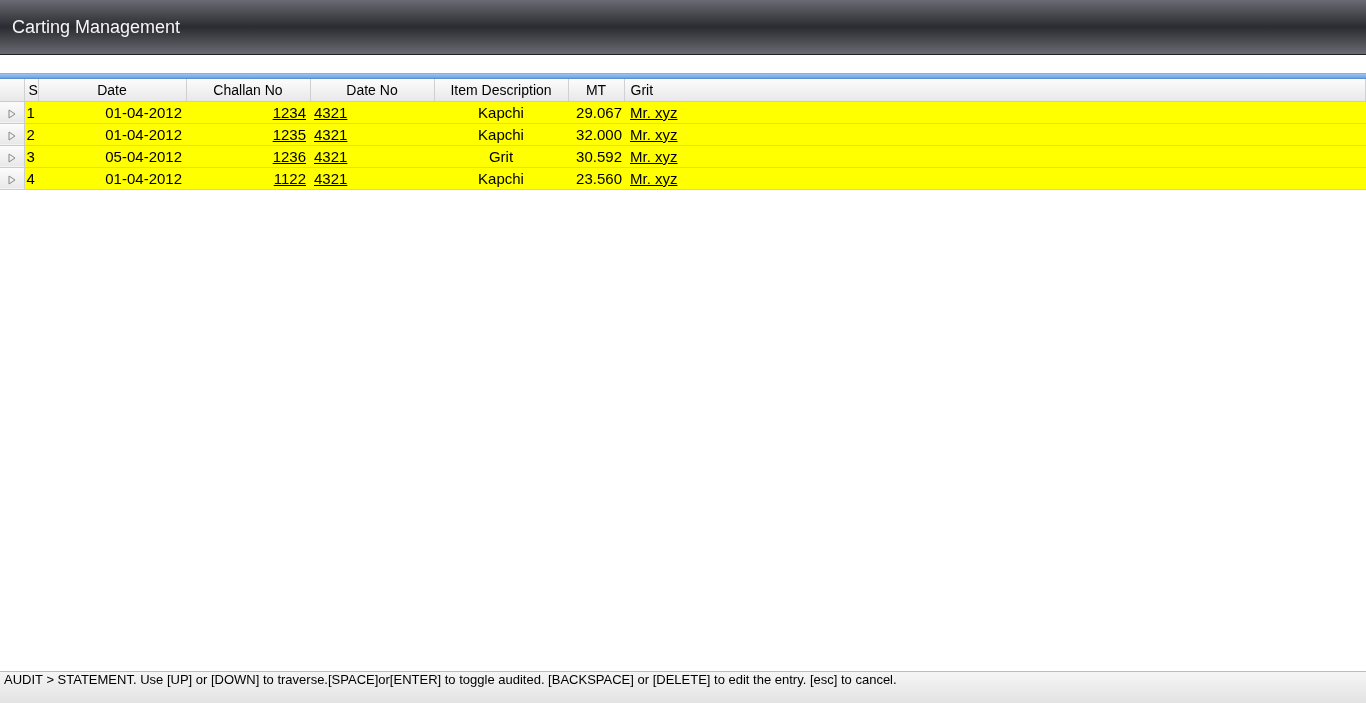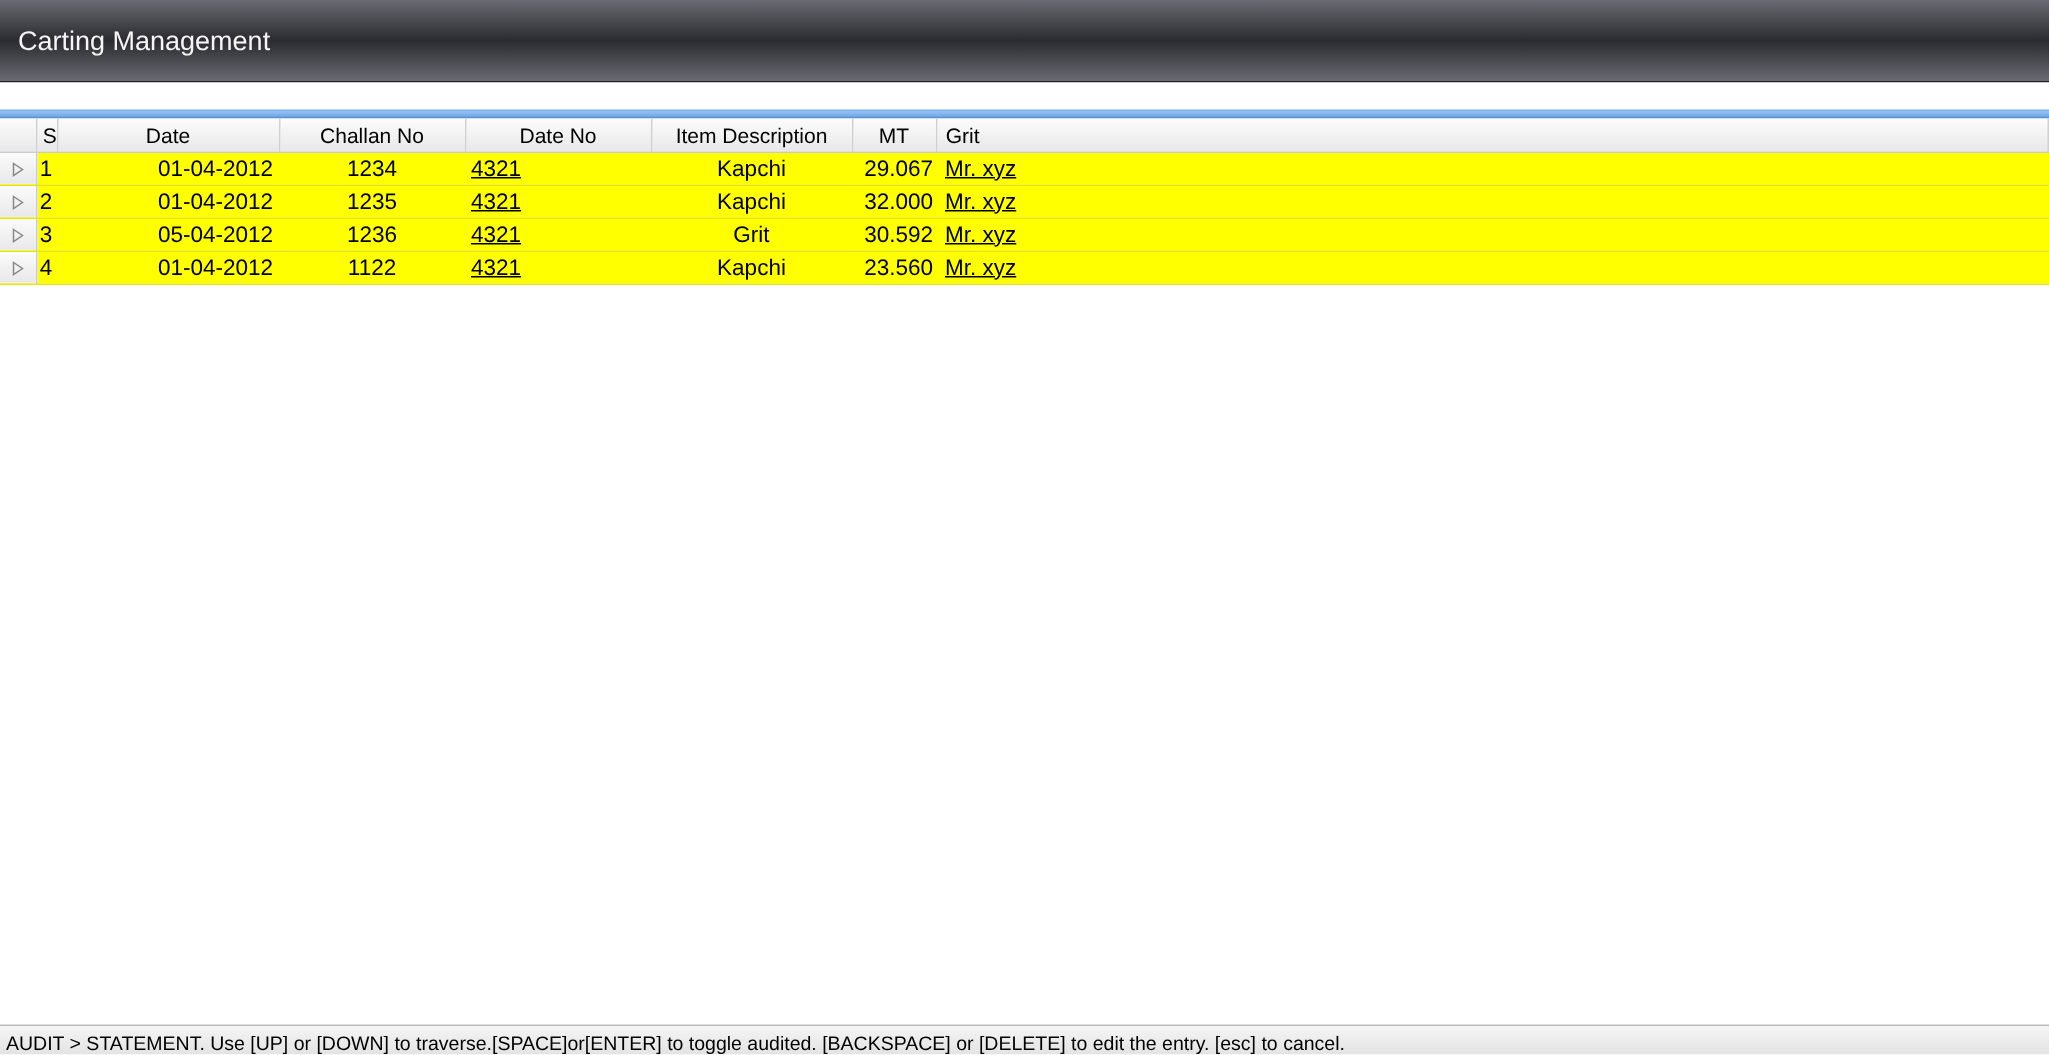--- a/index.html
+++ b/index.html
@@ -88,32 +88,32 @@
       background: linear-gradient(to bottom, #fcfcfc 0%, #e8e8ea 100%);
       border-right: 1px solid #cacacf;
       text-align: center;
       padding: 0;
     }
     .row-indicator svg {
       vertical-align: middle;
     }
     .col-sr { width: 24px; }
     .col-date { width: 148px; text-align: right; }
-    .col-challan { width: 124px; text-align: center; }
+    .col-challan { width: 124px; text-align: right; text-decoration: underline; }
     .col-truck { width: 124px; text-align: left; text-decoration: underline; }
     .col-item { width: 134px; text-align: center; }
     .col-mt { width: 56px; text-align: right; padding-right: 2px; }
     .col-party { text-align: left; padding-left: 6px; text-decoration: underline; }
     td.col-sr { text-align: left; padding-left: 2px; }
     .status-bar {
       background: linear-gradient(to bottom, #f5f5f5 0%, #e3e3e3 100%);
       border-top: 1px solid #bcbcbc;
-      height: 20px;
+      height: 32px;
       display: flex;
-      align-items: flex-end;
+      align-items: flex-start;
       padding-left: 4px;
       font-size: 13px;
       color: #000;
     }
   </style>
 </head>
 <body>
 
 <div class="header">
   <div class="header-title">Carting Management</div>

